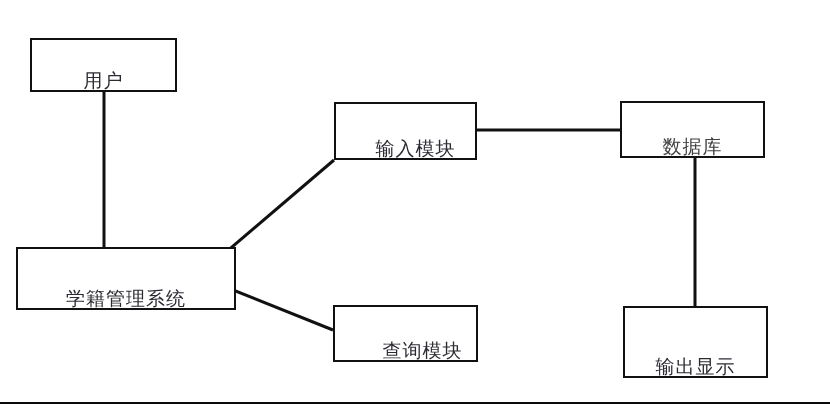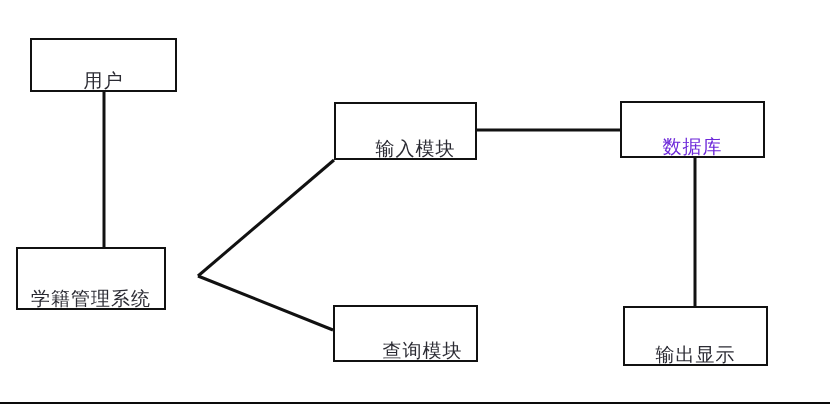--- a/index.html
+++ b/index.html
@@ -64,35 +64,35 @@
     <line stroke="#111111" stroke-width="3" x1="198" y1="276" x2="334" y2="160"></line>
     <line stroke="#111111" stroke-width="3" x1="198" y1="276" x2="333" y2="330"></line>
     <line stroke="#111111" stroke-width="3" x1="477" y1="130" x2="620" y2="130"></line>
     <line stroke="#111111" stroke-width="3" x1="695" y1="158" x2="695" y2="306"></line>
   </svg>
 
   <div class="node-box" style="left: 30px; top: 38px; width: 147px; height: 54px; border-color: rgb(17, 17, 17);">
     <span class="node-label" style="color: rgb(43, 43, 51);">用户</span>
   </div>
 
-  <div class="node-box" style="left: 16px; top: 247px; width: 150px; height: 63px; border-color: rgb(17, 17, 17);">
+  <div class="node-box" style="left: 16px; top: 247px; width: 220px; height: 63px; border-color: rgb(17, 17, 17);">
     <span class="node-label" style="color: rgb(43, 43, 51);">学籍管理系统</span>
   </div>
 
   <div class="node-box" style="left: 334px; top: 102px; width: 143px; height: 58px; border-color: rgb(17, 17, 17);">
     <span class="node-label" style="color: rgb(43, 43, 51); margin-left: 20px;">输入模块</span>
   </div>
 
   <div class="node-box" style="left: 333px; top: 305px; width: 145px; height: 57px; border-color: rgb(17, 17, 17); padding-left: 34px;">
     <span class="node-label" style="color: rgb(43, 43, 51);">查询模块</span>
   </div>
 
   <div class="node-box" style="left: 620px; top: 101px; width: 145px; height: 57px; border-color: rgb(17, 17, 17);">
-    <span class="node-label" style="color: #6d28d9;">数据库</span>
+    <span class="node-label" style="color: #404040;">数据库</span>
   </div>
 
-  <div class="node-box" style="left: 623px; top: 306px; width: 145px; height: 60px; border-color: rgb(17, 17, 17);">
+  <div class="node-box" style="left: 623px; top: 306px; width: 145px; height: 72px; border-color: rgb(17, 17, 17);">
     <span class="node-label" style="color: rgb(43, 43, 51);">输出显示</span>
   </div>
 
   <div class="footer-rule" style="top: 402px;"></div>
 
 </div>
 
 </body></html>

